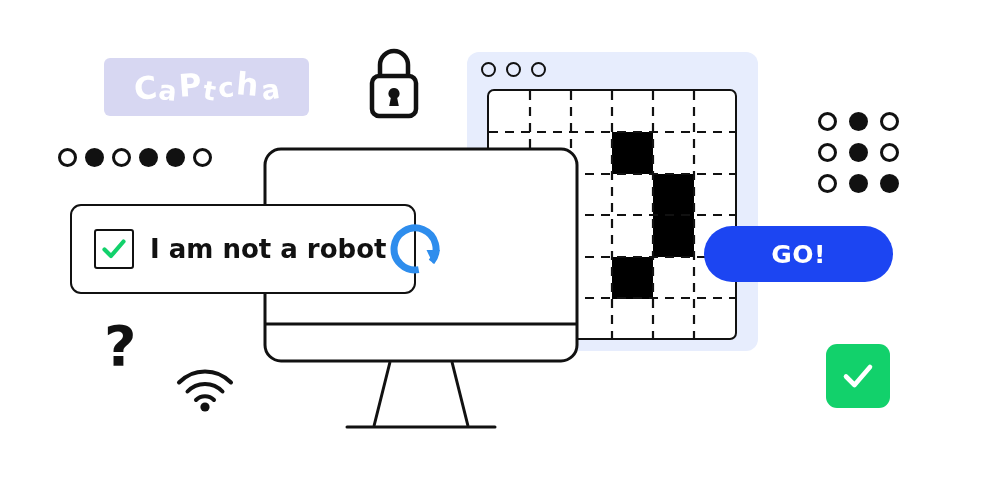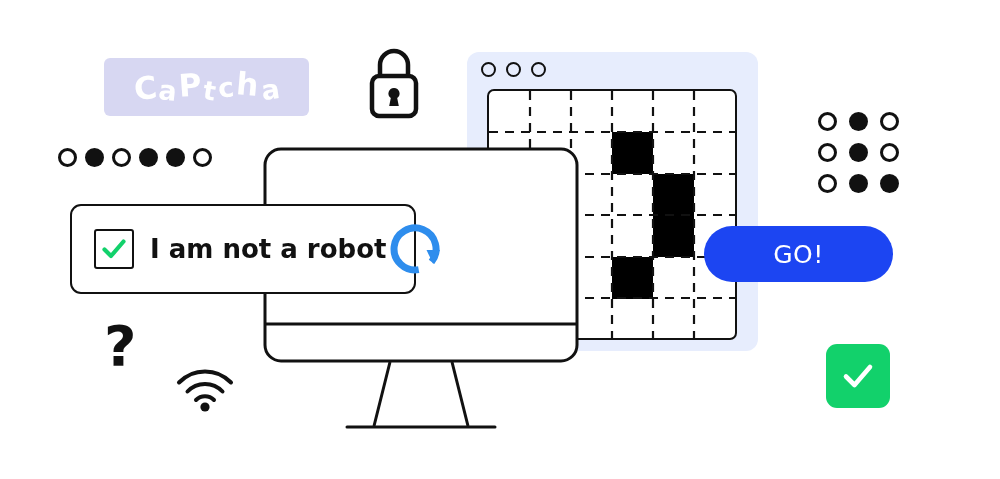--- a/index.html
+++ b/index.html
@@ -158,21 +158,21 @@
     background: #1c45f2;
     border-radius: 28px;
     display: flex; align-items: center; justify-content: center;
     border: none;
     cursor: pointer;
     padding: 0;
   }
   #go-label {
     color: #ffffff;
     font-family: "DejaVu Sans", sans-serif;
-    font-weight: 400;
+    font-weight: 700;
     font-size: 25px;
     letter-spacing: 0.5px;
   }
 
   
   #success-badge {
     left: 826px; top: 344px;
     width: 64px; height: 64px;
     background: #12d16b;
     border-radius: 11px;

